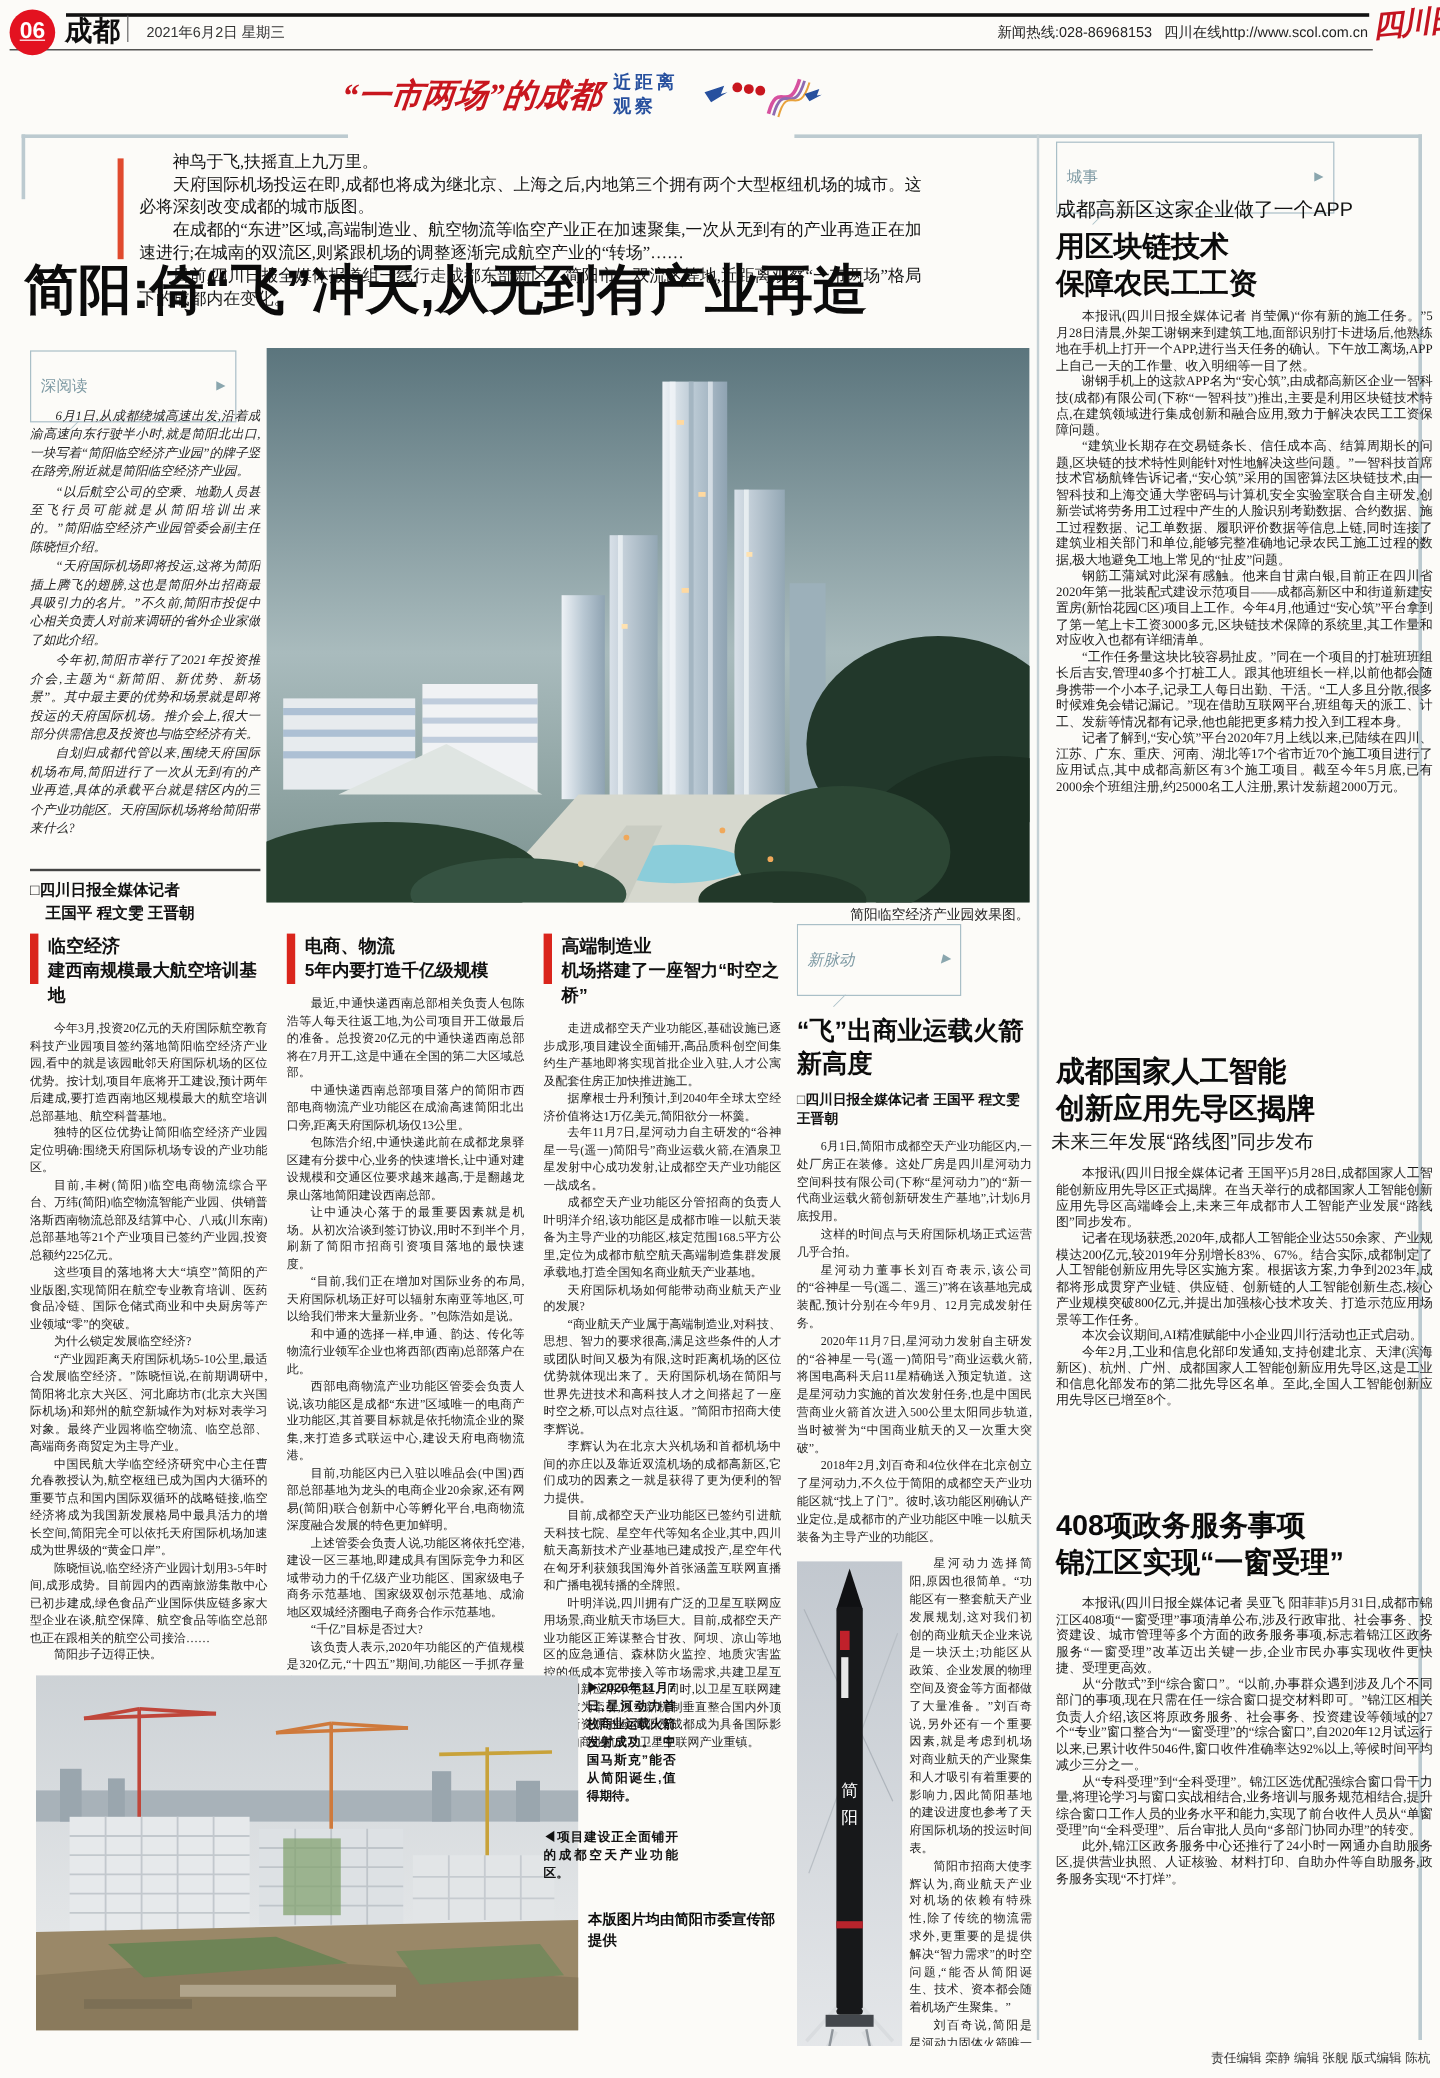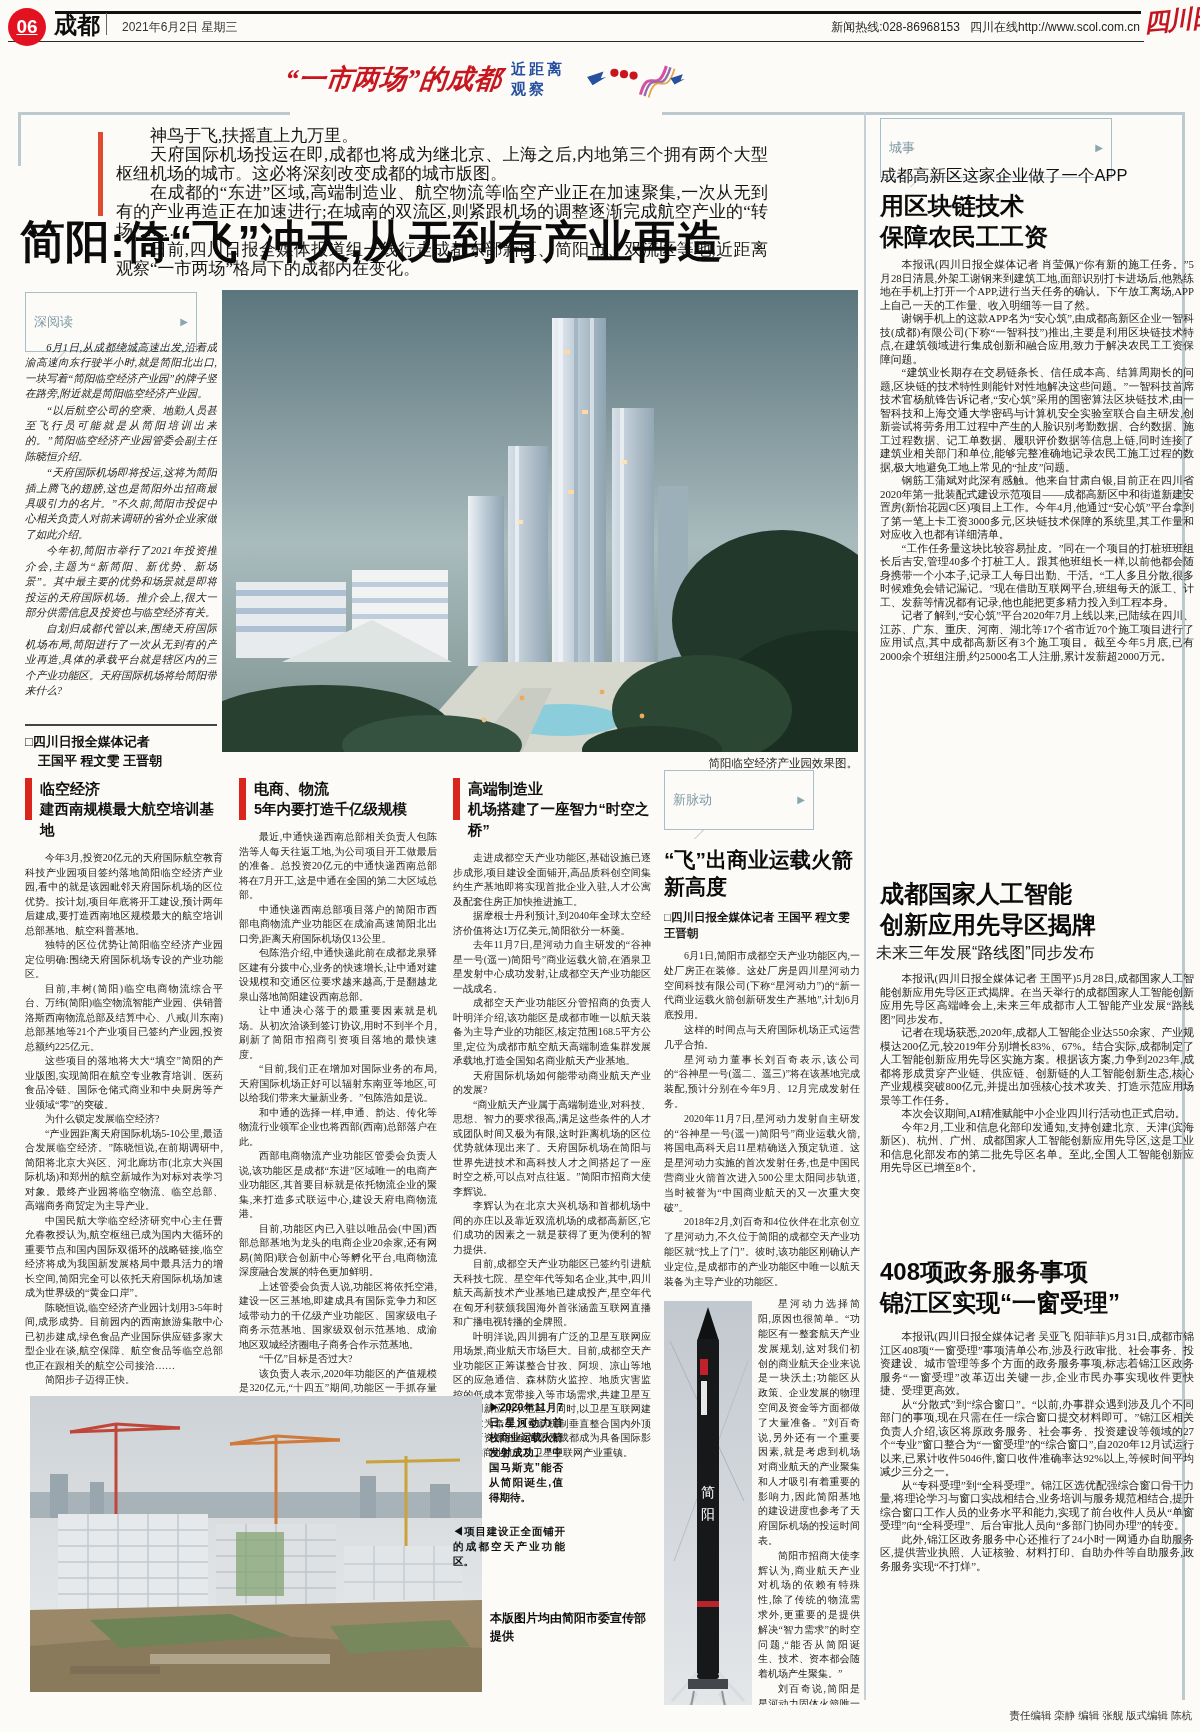--- a/index.html
+++ b/index.html
@@ -22,21 +22,21 @@
   
   .banner{left:285px;top:48px;width:400px;height:62px;display:flex;align-items:center;gap:10px;}
   .banner-quote{font:italic 900 27px/30px "Liberation Serif",serif;color:#c8161e;white-space:nowrap;
                 transform:skewX(-6deg);}
   .banner-right{display:flex;flex-direction:column;}
   .banner-sub{font:700 15px/20px "Liberation Sans",sans-serif;color:#27509e;letter-spacing:3px;}
   
   .gline{background:#bccad0;}
   
   .intro-bar{left:98px;top:132px;width:5px;height:84px;background:#e04a2e;}
-  .intro-text{left:116px;top:126px;width:652px;font-size:17px;line-height:19px;color:#151515;
+  .intro-text{left:116px;top:126px;width:652px;font-size:14px;line-height:19px;color:#151515;
               text-align:justify;}
   
   .headline{left:20px;top:216px;width:846px;font:900 45px/52px "Liberation Sans",sans-serif;
             color:#0b0b0b;letter-spacing:0px;white-space:nowrap;}
   
   .tagbox{border:1px solid #a9bfc7;background:#fcfbf8;color:#7d99a3;
           font:400 13px/26px "Liberation Sans",sans-serif;padding:16px 8px;box-sizing:border-box;}
   .tagbox .arr{float:right;font-size:10px;color:#8aa6ae;}
   .tagbox:after{content:'';position:absolute;left:20px;bottom:-10px;width:14px;height:10px;
                 border-right:1px solid #a9bfc7;transform:skewX(-45deg);}
@@ -54,32 +54,32 @@
   
   .sec{position:absolute;top:778px;width:198px;}
   .sec-head{display:flex;}
   .sec-bar{width:7px;height:42px;background:#da251c;margin-right:8px;flex:none;}
   .sec-kicker{font:800 15px/21px "Liberation Sans",sans-serif;color:#101010;}
   .sec-title{font:800 14.5px/21px "Liberation Sans",sans-serif;color:#101010;}
   .sec-body{margin-top:10px;font-size:10px;line-height:14.5px;text-align:justify;color:#1d1d1d;
             overflow:hidden;}
   
   .feature{left:664px;top:770px;width:196px;height:935px;overflow:hidden;}
-  .feat-tag{position:relative;width:150px;margin-bottom:16px;}
+  .feat-tag{position:relative;width:137px;margin-bottom:16px;font-style:italic;}
   .feat-title{font:900 21px/27px "Liberation Sans",sans-serif;color:#0c0c0c;}
   .feat-byline{margin-top:9px;font:700 11.5px/16px "Liberation Sans",sans-serif;color:#111;}
   .feat-body{margin-top:8px;font-size:10px;line-height:14.8px;text-align:justify;color:#1d1d1d;}
   .rocket-fig{float:left;width:88px;height:452px;margin:4px 6px 2px 0;}
   
   .photo{left:30px;top:1396px;width:452px;height:296px;}
   .cap-rocket{left:489px;top:1400px;width:74px;font:700 10.5px/15px "Liberation Sans",sans-serif;
               color:#111;text-align:justify;}
   .cap-site{left:453px;top:1524px;width:112px;font:700 10.5px/15px "Liberation Sans",sans-serif;
             color:#111;text-align:justify;}
-  .cap-credit{left:490px;top:1590px;width:160px;font:900 12px/18px "Liberation Sans",sans-serif;color:#0c0c0c;margin-top:19px;}
+  .cap-credit{left:490px;top:1590px;width:160px;font:900 12px/18px "Liberation Sans",sans-serif;color:#0c0c0c;}
   
   .rc-tag{left:880px;top:118px;width:232px;}
   .rc-kicker{left:880px;top:164px;width:316px;font:500 16.5px/22px "Liberation Sans",sans-serif;color:#111;}
   .rc-title{font:900 24px/31px "Liberation Sans",sans-serif;color:#0b0b0b;}
   .rc-sub{font:500 16px/22px "Liberation Sans",sans-serif;color:#161616;}
   .rc-body{font-size:10.8px;line-height:13.5px;text-align:justify;color:#1b1b1b;overflow:hidden;}
   .a1-title{left:880px;top:190px;width:316px;}
   .a1-body{left:880px;top:258px;width:314px;height:590px;}
   .a2-title{left:880px;top:878px;width:316px;}
   .a2-sub{left:876px;top:942px;width:316px;}

